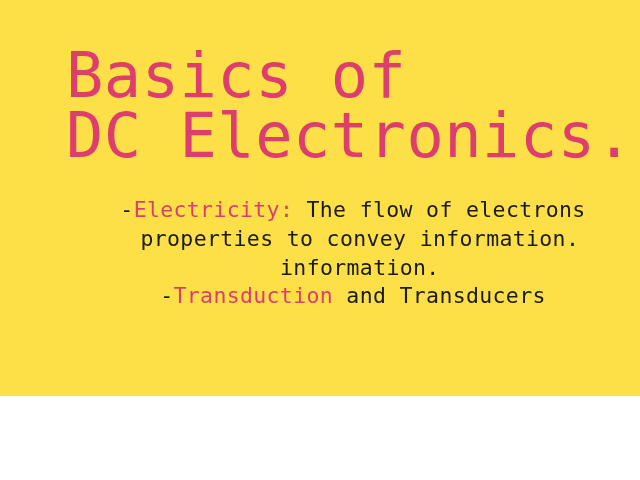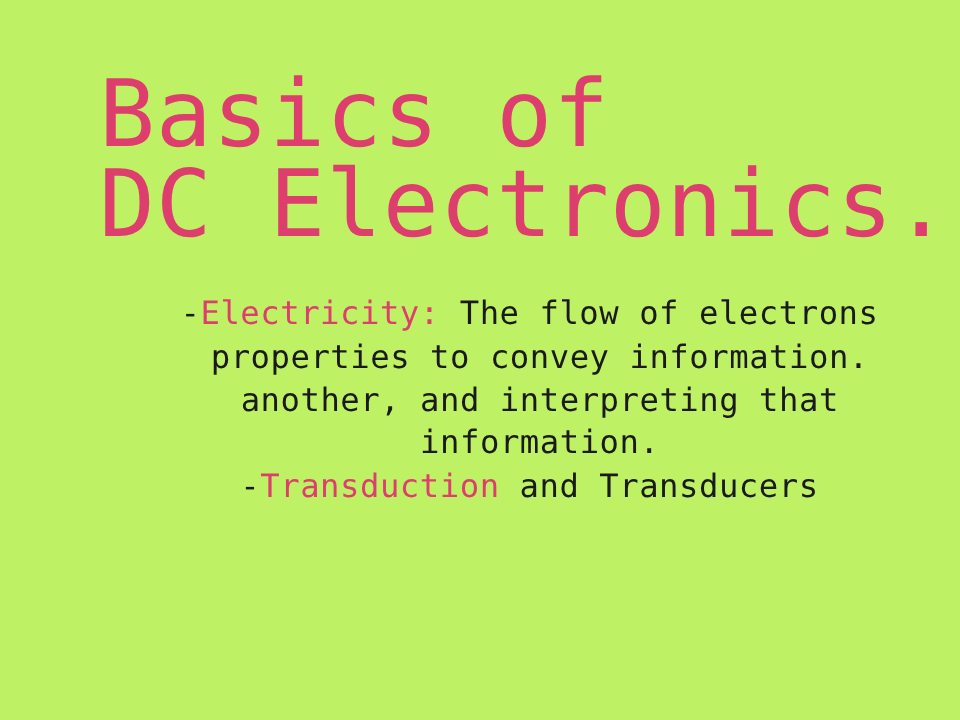--- a/index.html
+++ b/index.html
@@ -11,22 +11,22 @@
     height: 480px;
     overflow: hidden;
     background: #ffffff;
     font-family: "DejaVu Sans Mono", monospace;
     -webkit-font-smoothing: antialiased;
   }
 
   #slide {
     position: relative;
     width: 640px;
-    height: 480px;
-    background: #bef264;
+    height: 396px;
+    background: #fde047;
     box-sizing: border-box;
   }
 
   
   #title-block {
     position: absolute;
     left: 66px;
     top: 46px;
     width: 574px;
   }
@@ -80,19 +80,18 @@
   <div id="title-block">
     <div class="title-line">Basics of</div>
     <div class="title-line">DC Electronics.</div>
   </div>
 
   <div id="body-block">
 
     <div class="body-line"><span class="dash">-</span><span class="term">Electricity:</span><span class="rest"> The flow of electrons</span></div>
 
     <div class="body-line cont"><span class="rest">properties to convey information.</span></div>
-    <div class="body-line cont"><span class="rest">another, and interpreting that</span></div>
     <div class="body-line cont"><span class="rest">information.</span></div>
 
     <div class="body-line"><span class="dash">-</span><span class="term">Transduction</span><span class="rest"> and Transducers</span></div>
 
   </div>
 </div>
 
 </body></html>

